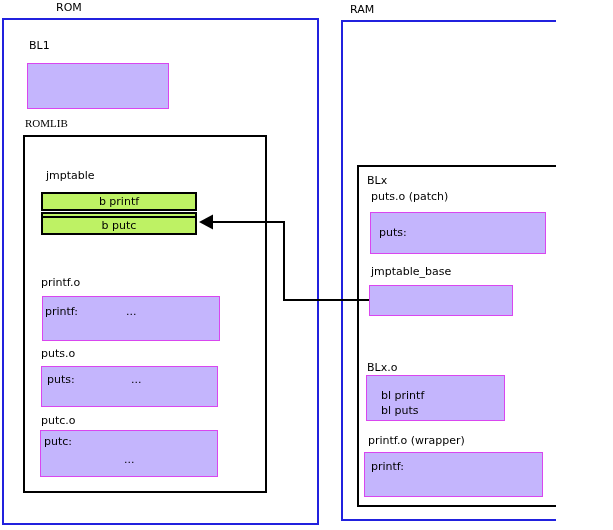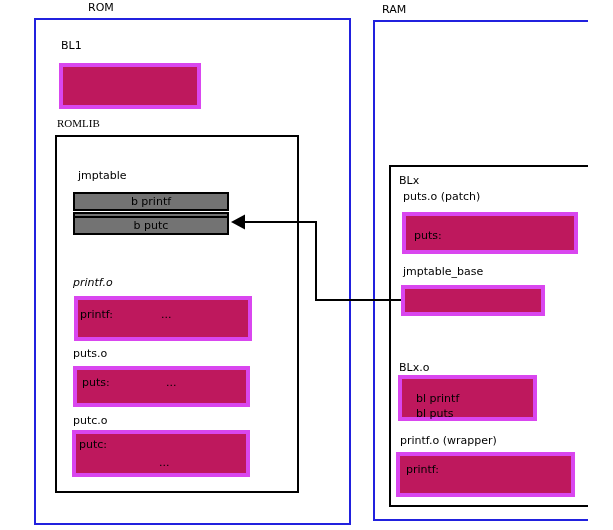--- a/index.html
+++ b/index.html
@@ -5,47 +5,46 @@
   html, body { margin: 0; padding: 0; background: #ffffff; }
   #canvas {
     position: relative;
     width: 556px;
     height: 530px;
     background: #ffffff;
     font-family: "DejaVu Sans", "Liberation Sans", sans-serif;
     font-size: 11px;
     color: #000000;
     overflow: hidden;
-    margin-left: 32px;
   }
   .abs { position: absolute; }
   .lbl { white-space: nowrap; line-height: 13px; }
   .frame-blue {
     border: 2px solid #2121de;
     box-sizing: border-box;
     background: transparent;
   }
   .box-black {
-    border: 4px solid #d946ef;
+    border: 1px solid #d946ef;
     box-sizing: border-box;
-    background: #be185d;
+    background: #c4b5fd;
   }
   .box-clear {
     border: 2px solid #000000;
     box-sizing: border-box;
     background: transparent;
   }
   .jrow {
     position: absolute;
     left: 41px;
     width: 156px;
     height: 19px;
     border: 2px solid #000000;
     box-sizing: border-box;
-    background: #737373;
+    background: #bef264;
     text-align: center;
     line-height: 15px;
   }
   #connector-svg {
     position: absolute;
     left: 0; top: 0;
     width: 613px; height: 530px;
     pointer-events: none;
   }
 </style>
@@ -62,21 +61,21 @@
   <div class="abs box-black" style="left:27px; top:63px; width:142px; height:46px;"></div>
 
   <div class="abs lbl" style="left:25px; top:117px;font-family:Liberation Serif, serif;">ROMLIB</div>
   <div class="abs box-clear" style="left:23px; top:135px; width:244px; height:358px;"></div>
 
   <div class="abs lbl" style="left:46px; top:169px;">jmptable</div>
   <div class="jrow" style="top:192px;">b printf</div>
   <div class="jrow" style="top:212px;">b puts</div>
   <div class="jrow" style="top:216px;">b putc</div>
 
-  <div class="abs lbl" style="left:41px; top:276px;font-style:italic;">printf.o</div>
+  <div class="abs lbl" style="left:41px; top:276px;">printf.o</div>
   <div class="abs box-black" style="left:42px; top:296px; width:178px; height:45px;">
     <span class="abs lbl" style="left:2px; top:8px;">printf:</span>
     <span class="abs lbl" style="left:83px; top:8px;">...</span>
   </div>
 
   <div class="abs lbl" style="left:41px; top:347px;">puts.o</div>
   <div class="abs box-black" style="left:41px; top:366px; width:177px; height:41px;">
     <span class="abs lbl" style="left:5px; top:6px;">puts:</span>
     <span class="abs lbl" style="left:89px; top:6px;">...</span>
   </div>

